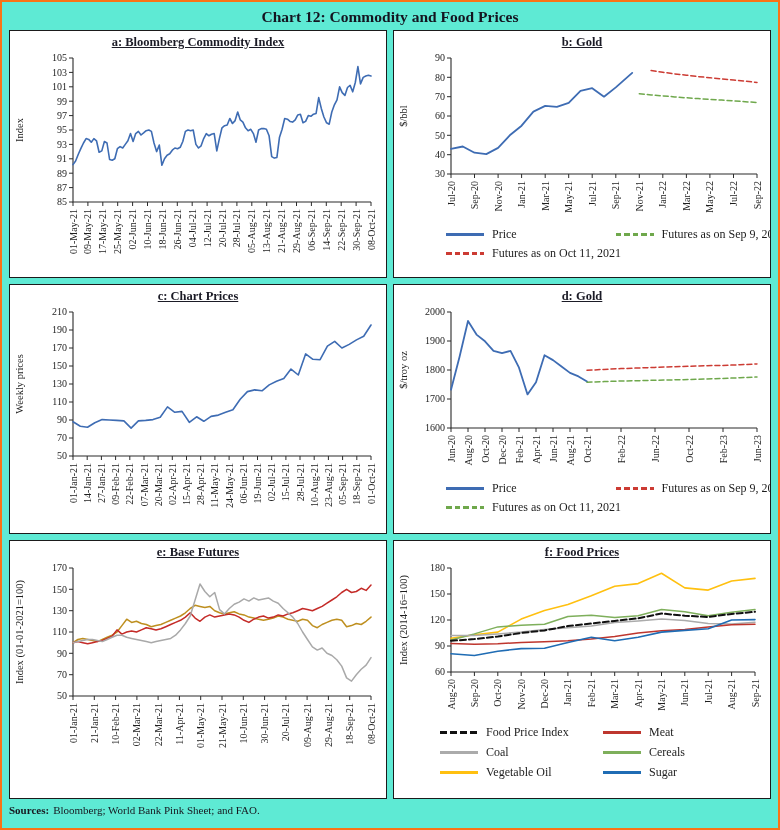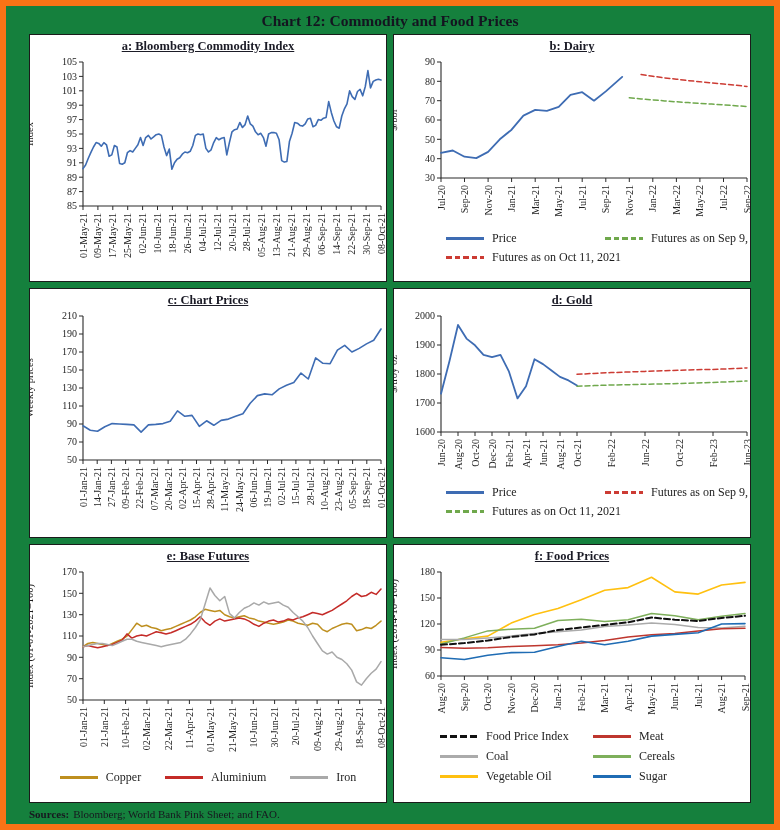--- a/index.html
+++ b/index.html
@@ -1,18 +1,18 @@
 <!DOCTYPE html>
 <html><head>
 <meta charset="utf-8">
 <style>
   html,body{margin:0;padding:0;background:#e8e8e8;}
   .frame{
-    width:780px;height:830px;box-sizing:border-box;background:#15803d;
-    border:6px solid #f97316;padding:4px 23px;position:relative;
+    width:780px;height:830px;box-sizing:border-box;background:#5eead4;
+    border:2px solid #f97316;padding:4px 7px;position:relative;
     font-family:"Liberation Serif","DejaVu Serif",serif;color:#1c1c24;
   }
   .main-title{
     text-align:center;font-weight:bold;font-size:15.5px;margin:2px 0 4px;color:#141420;
   }
   .grid{
     display:grid;grid-template-columns:1fr 1fr;grid-template-rows:248px 250px 259px;
     gap:6px 6px;
   }
   .panel{
@@ -108,21 +108,21 @@
           <line x1="345.1" y1="152" x2="345.1" y2="156" stroke="#2b2b2b" stroke-width="1"></line>
           <text x="348.6" y="159" text-anchor="end" font-size="10" fill="#1d1d1d" transform="rotate(-90 348.6 159)">30-Sep-21</text>
           <line x1="360.0" y1="152" x2="360.0" y2="156" stroke="#2b2b2b" stroke-width="1"></line>
           <text x="363.5" y="159" text-anchor="end" font-size="10" fill="#1d1d1d" transform="rotate(-90 363.5 159)">08-Oct-21</text>
           <text x="12" y="80.0" text-anchor="middle" font-size="10.5" fill="#1d1d1d" transform="rotate(-90 12 80.0)">Index</text>
           <polyline points="62.0,114.6 64.6,111.0 67.2,104.5 69.8,98.7 72.5,93.0 75.1,88.6 77.7,89.4 80.3,92.2 82.9,88.6 85.5,90.8 88.1,102.3 90.8,100.9 93.4,91.5 96.0,93.0 98.6,109.5 101.2,110.2 103.8,108.8 106.4,98.7 109.1,96.6 111.7,98.0 114.3,94.4 116.9,90.8 119.5,83.6 122.1,91.5 124.7,83.6 127.4,81.4 130.0,85.0 132.6,82.9 135.2,80.7 137.8,80.0 140.4,81.4 143.0,93.0 145.6,101.6 148.3,95.1 150.9,115.3 153.5,108.8 156.1,105.2 158.7,103.8 161.3,100.2 163.9,98.0 166.6,98.7 169.2,97.3 171.8,91.5 174.4,81.4 177.0,80.0 179.6,80.7 182.2,80.0 184.9,94.4 187.5,98.0 190.1,95.8 192.7,88.6 195.3,83.6 197.9,85.8 200.5,84.3 203.2,83.6 205.8,100.9 208.4,88.6 211.0,77.8 213.6,75.7 216.2,75.0 218.8,68.5 221.5,73.5 224.1,70.6 226.7,62.0 229.3,69.9 231.9,72.1 234.5,77.8 237.1,80.7 239.8,79.3 242.4,83.6 245.0,92.2 247.6,80.0 250.2,78.6 252.8,78.6 255.4,79.3 258.1,85.8 260.7,106.6 263.3,108.1 265.9,107.4 268.5,87.2 271.1,79.3 273.7,68.5 276.4,69.2 279.0,71.4 281.6,72.1 284.2,69.9 286.8,64.9 289.4,64.2 292.0,72.8 294.6,71.4 297.3,65.6 299.9,66.3 302.5,64.2 305.1,63.4 307.7,47.6 310.3,58.4 312.9,67.0 315.6,72.8 318.2,74.2 320.8,62.0 323.4,54.8 326.0,49.8 328.6,36.8 331.2,42.6 333.9,45.4 336.5,37.5 339.1,35.4 341.7,41.8 344.3,32.5 346.9,16.6 349.5,33.9 352.2,27.4 354.8,26.0 357.4,25.3 360.0,26.0" fill="none" stroke="#3E6CB3" stroke-width="1.6" stroke-linejoin="round" stroke-linecap="round"></polyline>
         </svg>
     </section>
 
     <section class="panel">
-      <div class="panel-title">b: Dairy</div>
+      <div class="panel-title">b: Gold</div>
       <svg class="chart" viewBox="0 0 374 176" width="374" height="176">
           <path d="M 56 8 L 56 124 L 362 124" fill="none" stroke="#2b2b2b" stroke-width="1.1"></path>
           <line x1="52" y1="124.0" x2="56" y2="124.0" stroke="#2b2b2b" stroke-width="1"></line>
           <text x="50" y="127.3" text-anchor="end" font-size="10" fill="#1d1d1d">30</text>
           <line x1="52" y1="104.7" x2="56" y2="104.7" stroke="#2b2b2b" stroke-width="1"></line>
           <text x="50" y="108" text-anchor="end" font-size="10" fill="#1d1d1d">40</text>
           <line x1="52" y1="85.3" x2="56" y2="85.3" stroke="#2b2b2b" stroke-width="1"></line>
           <text x="50" y="88.6" text-anchor="end" font-size="10" fill="#1d1d1d">50</text>
           <line x1="52" y1="66.0" x2="56" y2="66.0" stroke="#2b2b2b" stroke-width="1"></line>
           <text x="50" y="69.3" text-anchor="end" font-size="10" fill="#1d1d1d">60</text>
@@ -361,34 +361,20 @@
           <text x="320.9" y="143" text-anchor="end" font-size="10" fill="#1d1d1d" transform="rotate(-90 320.9 143)">29-Aug-21</text>
           <line x1="338.7" y1="136" x2="338.7" y2="140" stroke="#2b2b2b" stroke-width="1"></line>
           <text x="342.2" y="143" text-anchor="end" font-size="10" fill="#1d1d1d" transform="rotate(-90 342.2 143)">18-Sep-21</text>
           <line x1="360.0" y1="136" x2="360.0" y2="140" stroke="#2b2b2b" stroke-width="1"></line>
           <text x="363.5" y="143" text-anchor="end" font-size="10" fill="#1d1d1d" transform="rotate(-90 363.5 143)">08-Oct-21</text>
           <text x="12" y="72.0" text-anchor="middle" font-size="10.5" fill="#1d1d1d" transform="rotate(-90 12 72.0)">Index (01-01-2021=100)</text>
           <polyline points="62.0,82.7 66.9,79.5 71.8,78.4 76.7,79.5 81.5,80.5 86.4,81.6 91.3,79.5 96.2,77.3 101.1,75.2 106.0,72.0 110.9,65.6 115.7,59.2 120.6,62.4 125.5,61.3 130.4,63.5 135.3,64.5 140.2,66.7 145.0,65.6 149.9,64.5 154.8,62.4 159.7,60.3 164.6,58.1 169.5,56.0 174.4,52.8 179.2,48.5 184.1,45.3 189.0,46.4 193.9,47.5 198.8,46.4 203.7,50.7 208.6,52.8 213.4,53.9 218.3,52.8 223.2,51.7 228.1,53.9 233.0,54.9 237.9,57.1 242.8,58.1 247.6,59.2 252.5,60.3 257.4,59.2 262.3,58.1 267.2,56.0 272.1,57.1 277.0,59.2 281.8,60.3 286.7,61.3 291.6,59.2 296.5,60.3 301.4,65.6 306.3,67.7 311.1,64.5 316.0,62.4 320.9,60.3 325.8,59.2 330.7,60.3 335.6,66.7 340.5,65.6 345.3,63.5 350.2,64.5 355.1,61.3 360.0,57.1" fill="none" stroke="#BE8F1F" stroke-width="1.5" stroke-linejoin="round" stroke-linecap="round"></polyline>
           <polyline points="62.0,82.7 66.9,81.6 71.8,82.7 76.7,83.7 81.5,82.7 86.4,81.6 91.3,80.5 96.2,78.4 101.1,76.3 106.0,69.9 110.9,74.1 115.7,72.0 120.6,70.9 125.5,72.0 130.4,69.9 135.3,67.7 140.2,68.8 145.0,69.9 149.9,68.8 154.8,66.7 159.7,64.5 164.6,62.4 169.5,60.3 174.4,57.1 179.2,52.8 184.1,58.1 189.0,61.3 193.9,57.1 198.8,54.9 203.7,57.1 208.6,56.0 213.4,54.9 218.3,53.9 223.2,54.9 228.1,57.1 233.0,60.3 237.9,62.4 242.8,59.2 247.6,57.1 252.5,56.0 257.4,58.1 262.3,57.1 267.2,54.9 272.1,56.0 277.0,53.9 281.8,52.8 286.7,50.7 291.6,48.5 296.5,49.6 301.4,50.7 306.3,48.5 311.1,46.4 316.0,43.2 320.9,40.0 325.8,36.8 330.7,32.5 335.6,29.3 340.5,32.5 345.3,31.5 350.2,28.3 355.1,30.4 360.0,25.1" fill="none" stroke="#C42B28" stroke-width="1.5" stroke-linejoin="round" stroke-linecap="round"></polyline>
           <polyline points="62.0,82.7 66.9,81.6 71.8,80.5 76.7,79.5 81.5,79.5 86.4,80.5 91.3,81.6 96.2,79.5 101.1,77.3 106.0,75.2 110.9,75.2 115.7,77.3 120.6,78.4 125.5,79.5 130.4,80.5 135.3,81.6 140.2,82.7 145.0,81.6 149.9,80.5 154.8,79.5 159.7,78.4 164.6,75.2 169.5,69.9 174.4,63.5 179.2,56.0 184.1,40.0 189.0,24.0 193.9,31.5 198.8,36.8 203.7,32.5 208.6,49.6 213.4,53.9 218.3,48.5 223.2,44.3 228.1,42.1 233.0,38.9 237.9,41.1 242.8,37.9 247.6,40.0 252.5,38.9 257.4,37.9 262.3,41.1 267.2,43.2 272.1,48.5 277.0,52.8 281.8,57.1 286.7,63.5 291.6,72.0 296.5,79.5 301.4,86.9 306.3,90.1 311.1,88.0 316.0,93.3 320.9,95.5 325.8,99.7 330.7,106.1 335.6,117.9 340.5,121.1 345.3,114.7 350.2,109.3 355.1,105.1 360.0,97.6" fill="none" stroke="#A9A9A9" stroke-width="1.5" stroke-linejoin="round" stroke-linecap="round"></polyline>
         </svg>
-      <div class="legend cols3">
-          <span class="legend-item">
-            <span class="sw" style="background: rgb(190, 143, 31);"></span>
-            <span>Copper</span>
-          </span>
-          <span class="legend-item">
-            <span class="sw" style="background: rgb(196, 43, 40);"></span>
-            <span>Aluminium</span>
-          </span>
-          <span class="legend-item">
-            <span class="sw" style="background: rgb(169, 169, 169);"></span>
-            <span>Iron</span>
-          </span>
-        </div>
     </section>
 
     <section class="panel">
       <div class="panel-title">f: Food Prices</div>
       <svg class="chart" viewBox="0 0 374 164" width="374" height="164">
           <path d="M 56 8 L 56 112 L 360 112" fill="none" stroke="#2b2b2b" stroke-width="1.1"></path>
           <line x1="52" y1="112.0" x2="56" y2="112.0" stroke="#2b2b2b" stroke-width="1"></line>
           <text x="50" y="115.3" text-anchor="end" font-size="10" fill="#1d1d1d">60</text>
           <line x1="52" y1="86.0" x2="56" y2="86.0" stroke="#2b2b2b" stroke-width="1"></line>
           <text x="50" y="89.3" text-anchor="end" font-size="10" fill="#1d1d1d">90</text>

